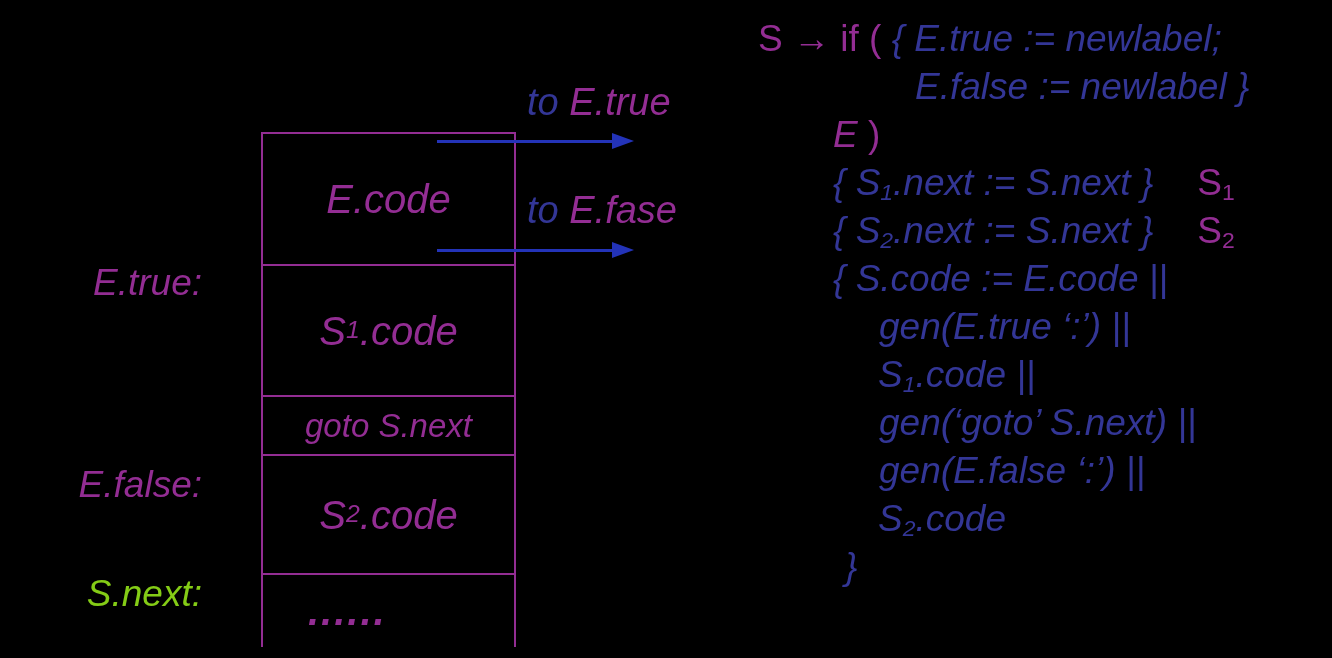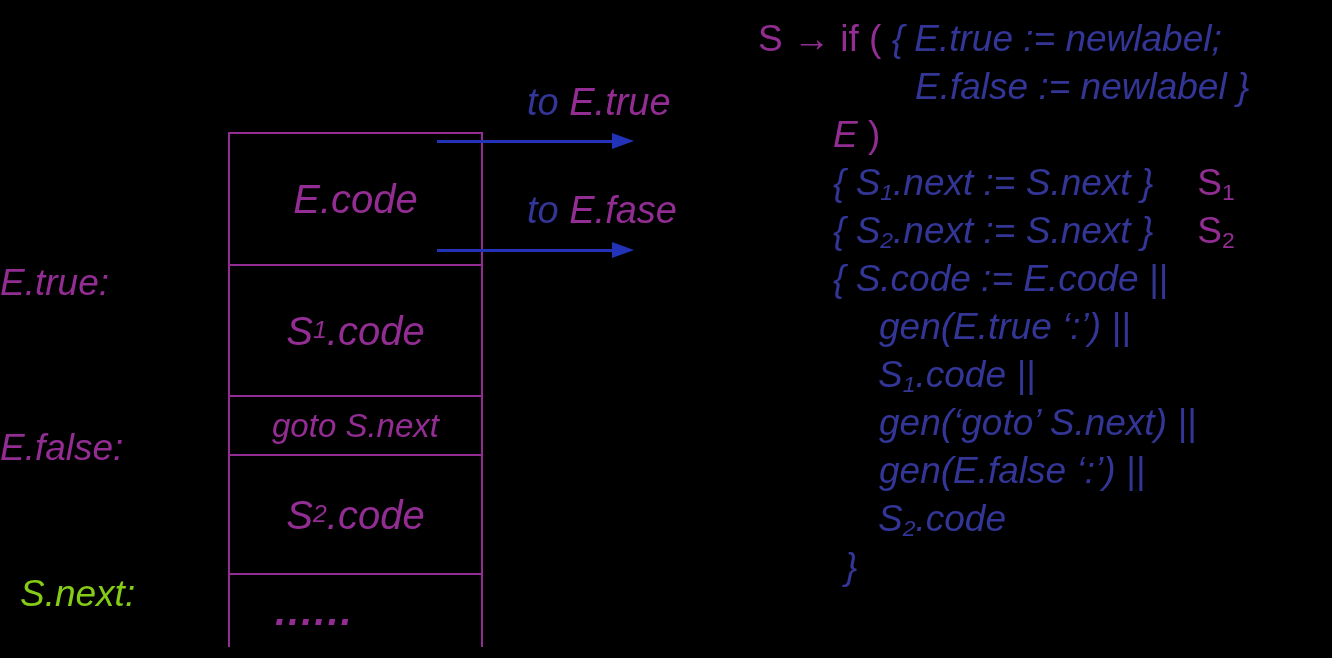--- a/index.html
+++ b/index.html
@@ -8,26 +8,27 @@
     background:#000;
     position:relative;
     overflow:hidden;
     font-family:"Liberation Sans",sans-serif;
   }
   #canvas{position:absolute;left:0;top:0;width:1332px;height:658px;}
   .seg{white-space:pre;}
   .sub{font-size:0.62em;vertical-align:-0.22em;}
   .side-label{
     position:absolute;left:0;width:190px;
-    text-align:left;
-    font-size:37px;font-style:italic;line-height:1.15;
+    text-align:right;
+    font-size:37px;font-style:italic;line-height:1.15;padding-left:12px;
   }
   #memory-box{
     position:absolute;
     box-sizing:border-box;
+    margin-left:33px;
   }
   .mem-row{
     box-sizing:border-box;
     display:flex;align-items:center;
     font-style:italic;
     line-height:1;
   }
   .arrow-line{position:absolute;height:3px;}
   .arrow-head{
     position:absolute;width:0;height:0;
@@ -43,21 +44,21 @@
     font-size:37px;line-height:1.15;
     white-space:pre;
   }
 </style>
 </head>
 <body>
 
 <div id="canvas">
   <div id="side-labels">
       <div class="side-label" style="top: 262px;"><span class="seg" style="color: rgb(147, 45, 147); font-style: italic;">E.true:</span></div>
-      <div class="side-label" style="top: 427px;"><span class="seg" style="color: rgb(147, 45, 147); font-style: italic;">E.false:</span></div>
+      <div class="side-label" style="top: 464px;"><span class="seg" style="color: rgb(147, 45, 147); font-style: italic;">E.false:</span></div>
       <div class="side-label" style="top: 573px;"><span class="seg" style="color: #84cc16; font-style: italic; margin-left: 20px;">S.next:</span></div>
     </div>
   <div id="memory-box" style="left: 228px; top: 132px; width: 255px; border-top: 2px solid rgb(147, 45, 147); border-right: 2px solid rgb(147, 45, 147); border-left: 2px solid rgb(147, 45, 147);">
       <div class="mem-row" style="height: 132px; font-size: 40px; color: rgb(147, 45, 147); justify-content: center; border-bottom: 2px solid rgb(147, 45, 147);">
         <span class="seg" style="color: rgb(147, 45, 147); font-style: italic;">E.code</span>
       </div>
       <div class="mem-row" style="height: 131px; font-size: 40px; color: rgb(147, 45, 147); justify-content: center; border-bottom: 2px solid rgb(147, 45, 147);">
         <span class="seg" style="color: rgb(147, 45, 147); font-style: italic;">S</span>
         <span class="seg sub" style="color: rgb(147, 45, 147); font-style: italic;">1</span>
         <span class="seg" style="color: rgb(147, 45, 147); font-style: italic;">.code</span>

